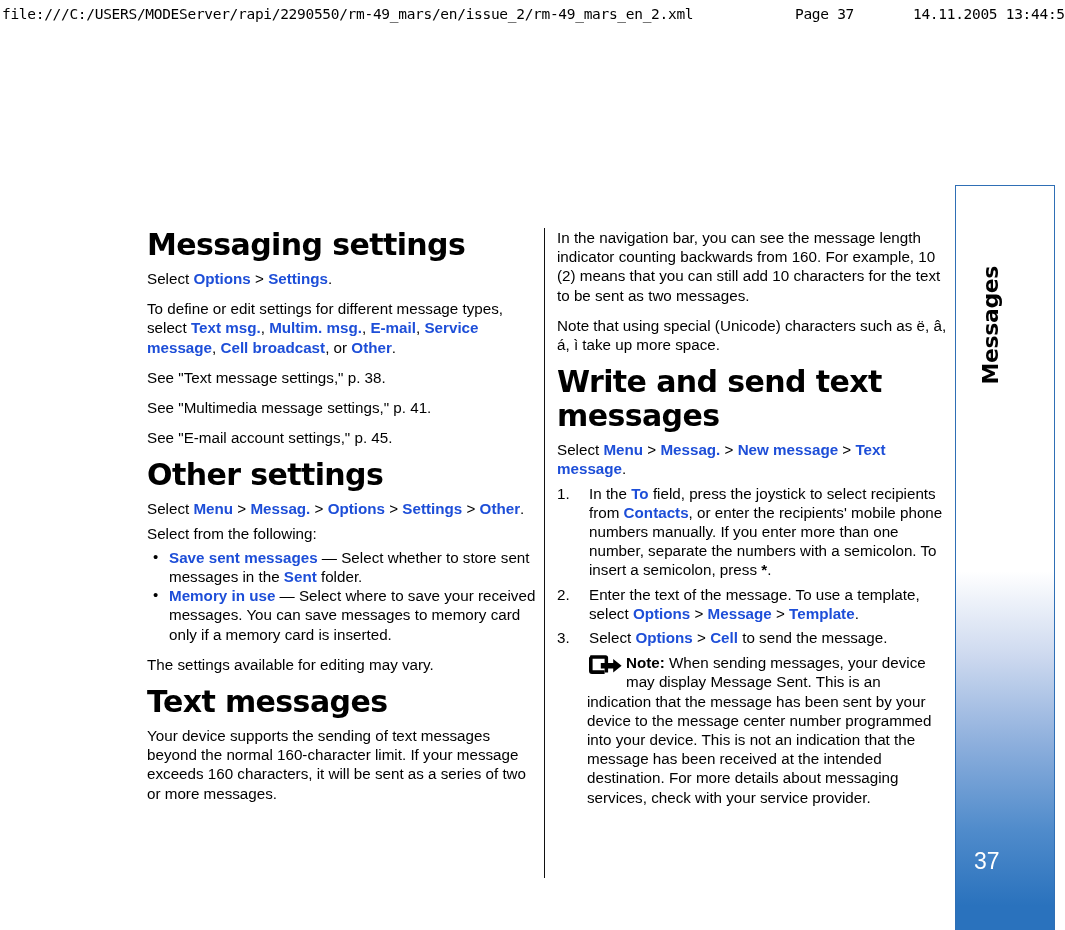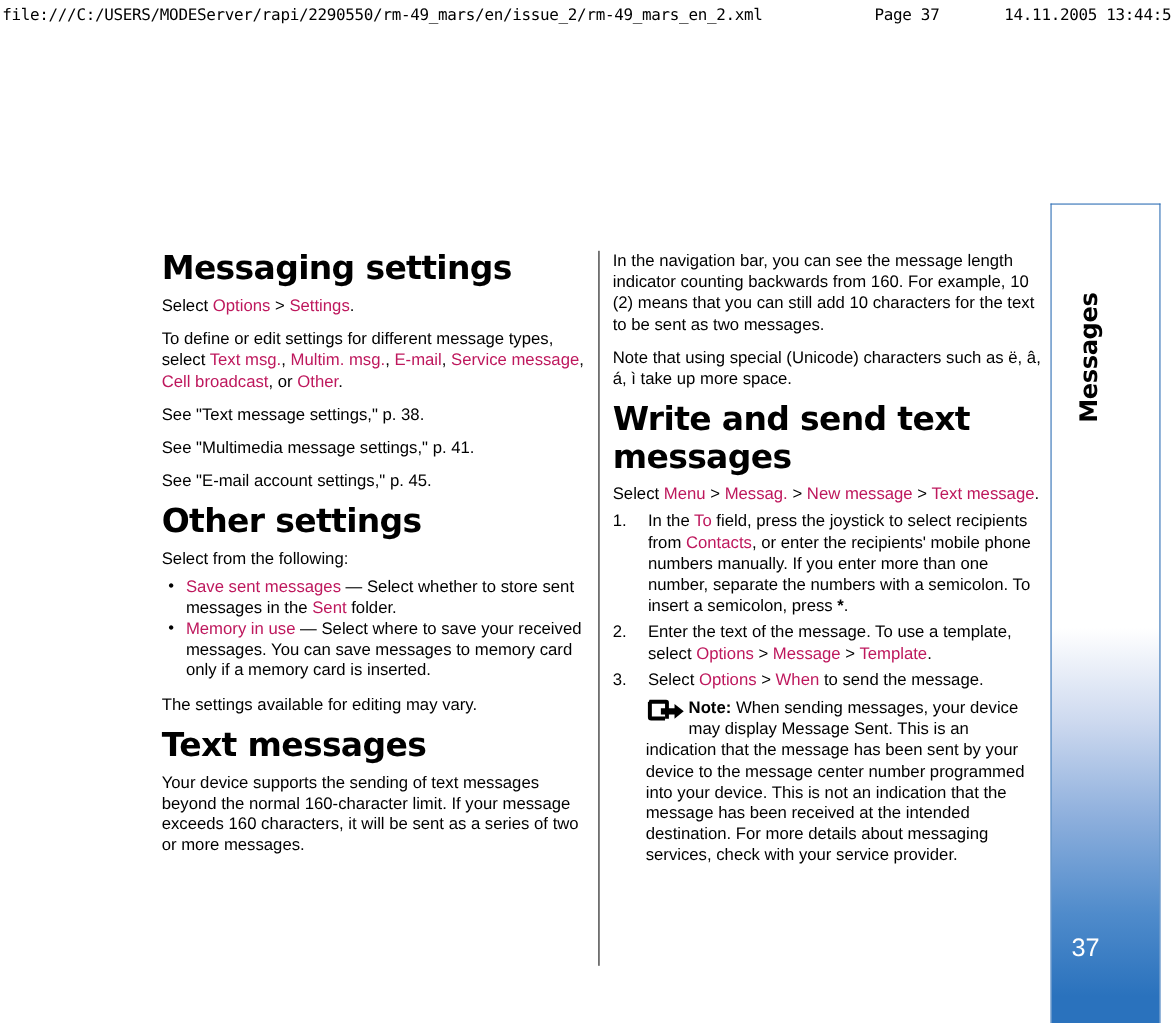--- a/index.html
+++ b/index.html
@@ -64,21 +64,21 @@
   h1.section-title {
     font-family: "DejaVu Sans", sans-serif;
     font-size: 30px;
     line-height: 34px;
     font-weight: bold;
     margin: 0 0 7px 0;
     letter-spacing: -0.6px;
   }
   .blk { margin: 0 0 11px 0; }
   .blk.tight { margin-bottom: 5px; }
-  .lnk { color: #be185d; font-weight: normal; }
+  .lnk { color: #1d4ed8; font-weight: bold; }
   .gt  { color: #000000; font-weight: normal; }
   .bld { font-weight: bold; }
 
   ul.bullets {
     list-style: none;
     margin: 0 0 11px 0;
     padding: 0;
   }
   ul.bullets > li {
     position: relative;
@@ -199,20 +199,21 @@
     <p class="blk"><span>Select </span><span class="lnk">Options</span><span class="gt"> &gt; </span><span class="lnk">Settings</span><span>.</span></p>
 
     <p class="blk"><span>To define or edit settings for different message types, select </span><span class="lnk">Text msg.</span><span>, </span><span class="lnk">Multim. msg.</span><span>, </span><span class="lnk">E-mail</span><span>, </span><span class="lnk">Service message</span><span>, </span><span class="lnk">Cell broadcast</span><span>, or </span><span class="lnk">Other</span><span>.</span></p>
 
     <p class="blk">See "Text message settings," p. 38.</p>
     <p class="blk">See "Multimedia message settings," p. 41.</p>
     <p class="blk">See "E-mail account settings," p. 45.</p>
 
     <h1 class="section-title">Other settings</h1>
 
+    <p class="blk tight"><span>Select </span><span class="lnk">Menu</span><span class="gt"> &gt; </span><span class="lnk">Messag.</span><span class="gt"> &gt; </span><span class="lnk">Options</span><span class="gt"> &gt; </span><span class="lnk">Settings</span><span class="gt"> &gt; </span><span class="lnk">Other</span><span>.</span></p>
 
     <p class="blk tight">Select from the following:</p>
 
     <ul class="bullets">
       <li><span class="lnk">Save sent messages</span><span> — Select whether to store sent messages in the </span><span class="lnk">Sent</span><span> folder.</span></li>
       <li><span class="lnk">Memory in use</span><span> — Select where to save your received messages. You can save messages to memory card only if a memory card is inserted.</span></li>
     </ul>
 
     <p class="blk">The settings available for editing may vary.</p>
 
@@ -228,21 +229,21 @@
 
     <h1 class="section-title">Write and send text messages</h1>
 
     <p class="blk tight"><span>Select </span><span class="lnk">Menu</span><span class="gt"> &gt; </span><span class="lnk">Messag.</span><span class="gt"> &gt; </span><span class="lnk">New message</span><span class="gt"> &gt; </span><span class="lnk">Text message</span><span>.</span></p>
 
     <ol class="steps">
       <li><span>In the </span><span class="lnk">To</span><span> field, press the joystick to select recipients from </span><span class="lnk">Contacts</span><span>, or enter the recipients' mobile phone numbers manually. If you enter more than one number, separate the numbers with a semicolon. To insert a semicolon, press </span><span class="bld">*</span><span>.</span></li>
 
       <li><span>Enter the text of the message. To use a template, select </span><span class="lnk">Options</span><span class="gt"> &gt; </span><span class="lnk">Message</span><span class="gt"> &gt; </span><span class="lnk">Template</span><span>.</span></li>
 
-      <li><span>Select </span><span class="lnk">Options</span><span class="gt"> &gt; </span><span class="lnk">When</span><span> to send the message.</span></li>
+      <li><span>Select </span><span class="lnk">Options</span><span class="gt"> &gt; </span><span class="lnk">Cell</span><span> to send the message.</span></li>
     </ol>
 
     <div class="note-block">
       <span class="note-icon">
         <svg width="36" height="22" viewBox="0 0 36 22" xmlns="http://www.w3.org/2000/svg">
 
           <path d="M3.5 1.2 H18.5 A2.6 2.6 0 0 1 21.1 3.8 V18.5 H17.6 V4.7 H3.5 A2.6 2.6 0 0 1 3.5 1.2 Z" fill="#000"></path>
           <path d="M2.0 3.2 V17.0 A3.0 3.0 0 0 0 5.0 20.0 H17.6 V16.3 H5.6 V3.2 Z" fill="#000"></path>
 
           <path d="M13.8 8.9 H26.2 V5.0 L34.6 11.7 L26.2 18.4 V14.5 H13.8 Z" fill="#000"></path>

